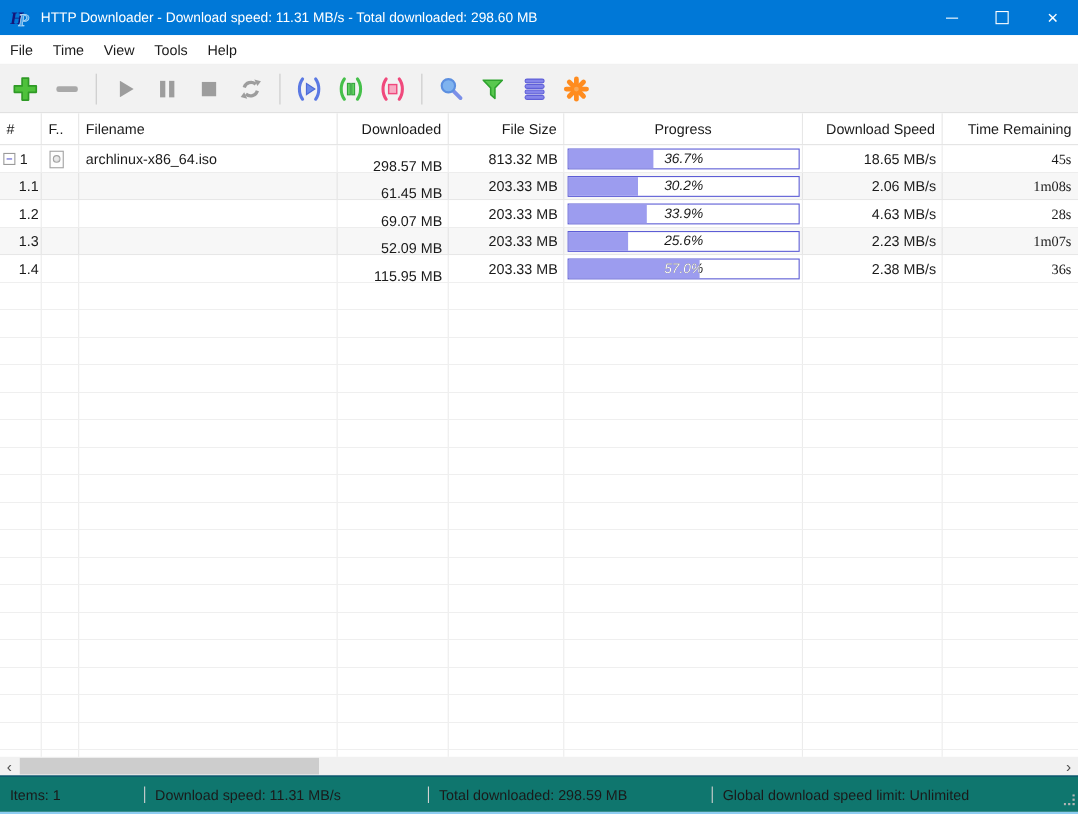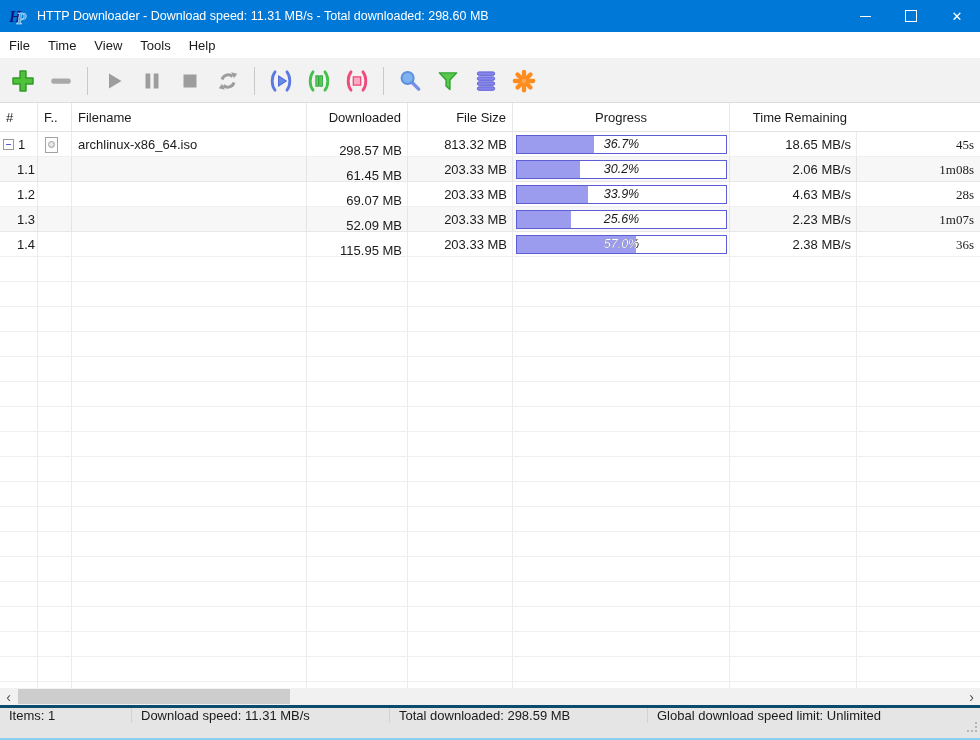--- a/index.html
+++ b/index.html
@@ -74,21 +74,21 @@
   .pclip{position:absolute;left:0;top:0;bottom:0;width:calc(var(--p)*1%);overflow:hidden;}
   .pclip .plabel{color:#fff;}
 
   
   .hscroll{height:17px;background:#f1f1f1;position:relative;flex:0 0 auto;display:flex;align-items:center;}
   .harrow{width:17px;height:17px;display:flex;align-items:center;justify-content:center;color:#505050;font-size:14px;line-height:1;flex:0 0 auto;}
   .harrow.right{position:absolute;right:0;top:0;}
   .hthumb{position:absolute;left:18px;top:1px;width:272px;height:15px;background:#cdcdcd;}
 
   
-  .statusbar{height:33px;background:#e5e5e5;border-top:3px solid #0c4a6e;display:flex;align-items:flex-start;flex:1 1 auto;position:relative;box-sizing:border-box;}
+  .statusbar{height:33px;background:#0f766e;border-top:1px solid #0c4a6e;display:flex;align-items:center;flex:1 1 auto;position:relative;box-sizing:border-box;}
   .spane{display:flex;align-items:center;padding-left:9px;box-sizing:border-box;border-right:1px solid #d2d2d2;white-space:nowrap;overflow:hidden;}
   .spane.p0{width:132px;}
   .spane.p1{width:258px;}
   .spane.p2{width:258px;}
   .spane.p3{width:332px;border-right:none;}
   .grip{position:absolute;right:2px;bottom:2px;}
 </style>
 </head>
 <body>
 
@@ -226,20 +226,21 @@
     </div>
   </div>
 
   <div class="thead">
     <div class="hcell" style="width:38px;">#</div>
     <div class="hcell" style="width:34px;">F..</div>
     <div class="hcell" style="width:235px;">Filename</div>
     <div class="hcell r" style="width:101px;">Downloaded</div>
     <div class="hcell r" style="width:105px;">File Size</div>
     <div class="hcell ctr" style="width:217px;">Progress</div>
+    <div class="hcell r" style="width:127px;">Download Speed</div>
     <div class="hcell r last" style="width:123px;">Time Remaining</div>
   </div>
 
   <div class="tbody">
 
     <div class="trow">
       <div class="c c0">
         <span class="expander"></span>
         <span>1</span>
       </div>

